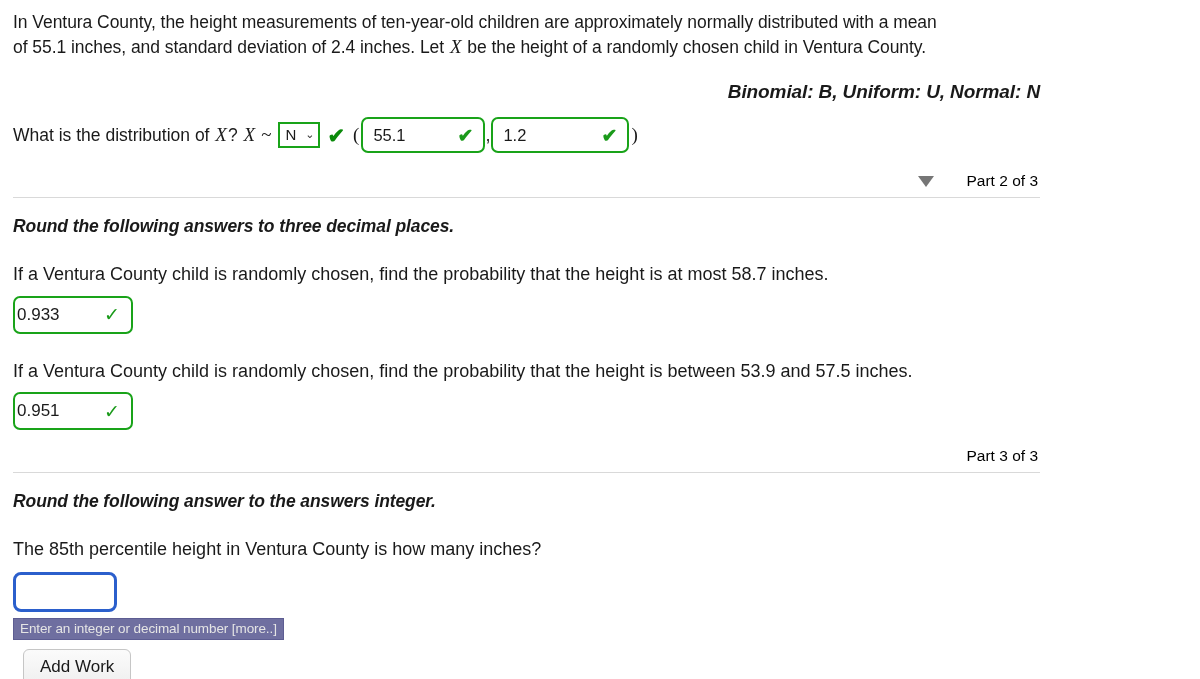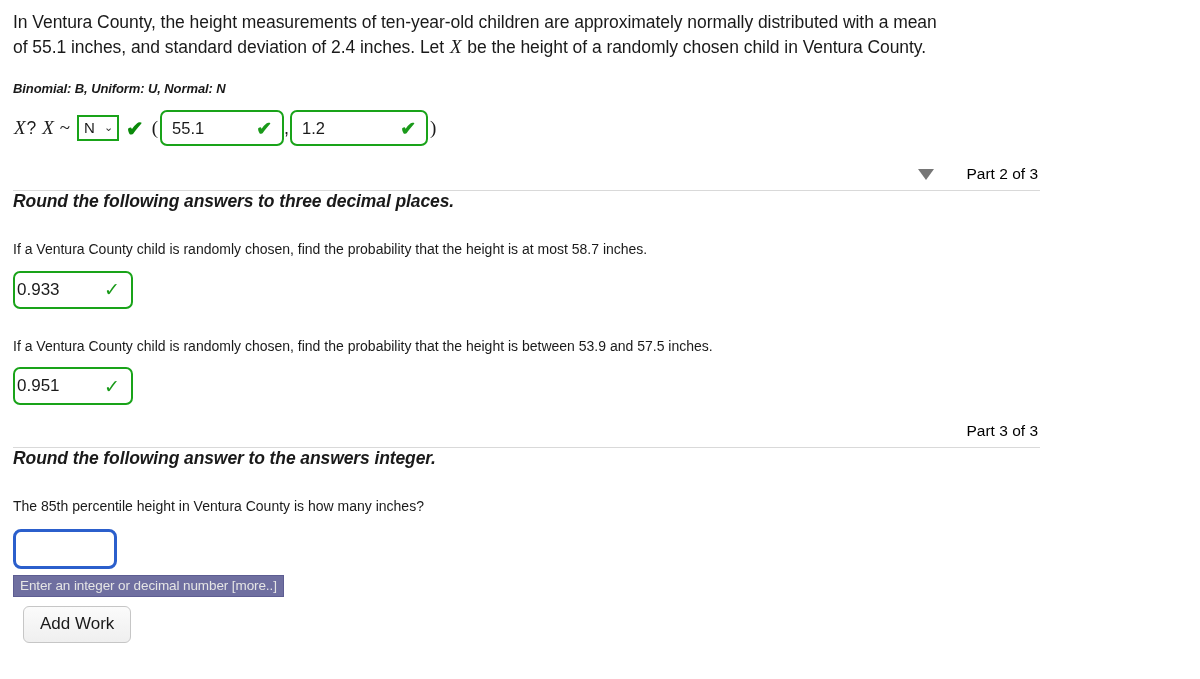--- a/index.html
+++ b/index.html
@@ -33,25 +33,26 @@
     width: 940px;
     letter-spacing: -0.05px;
   }
   .mathvar {
     font-family: "Liberation Serif", serif;
     font-style: italic;
     font-size: 19px;
     padding: 0 1px;
   }
   .legend {
-    font-size: 13px;
+    font-size: 19px;
     font-style: italic;
     font-weight: bold;
     margin-top: 22px;
     letter-spacing: -0.1px;
+    text-align: right;
   }
 
   .distrow {
     display: flex;
     align-items: center;
     margin-top: 12px;
     font-size: 17.5px;
     height: 40px;
   }
   .distrow .lead { white-space: pre; }
@@ -154,24 +155,25 @@
     border: 0;
     border-top: 1.5px solid #d9d9d9;
     margin: 3px 0 0 0;
     width: 1027px;
   }
 
   .ital-instr {
     font-size: 17.5px;
     font-style: italic;
     font-weight: bold;
+    margin-top: 18px;
     letter-spacing: -0.1px;
   }
   .qtext {
-    font-size: 14px;
+    font-size: 18px;
     line-height: 24.5px;
     margin-top: 25px;
     width: 1035px;
   }
 
   .ans-box {
     position: relative;
     display: inline-flex;
     align-items: center;
     border: 2px solid #19a319;
@@ -243,20 +245,21 @@
     
     <div class="prompt">
       <span>In Ventura County, the height measurements of ten-year-old children are approximately normally distributed with a mean of 55.1 inches, and standard deviation of 2.4 inches. Let </span><span class="mathvar">X</span><span> be the height of a randomly chosen child in Ventura County.</span>
     </div>
 
     
     <div class="legend">Binomial: B, Uniform: U, Normal: N</div>
 
     
     <div class="distrow">
+      <span class="lead">What is the distribution of </span>
         <span class="mathvar">X</span>
         <span class="lead">? </span>
         <span class="mathvar">X</span>
         <span class="tilde">~</span>
 
       <span class="sel-wrap">
         <select class="dist-select">
           <option>N</option>
           <option>B</option>
           <option>U</option>

